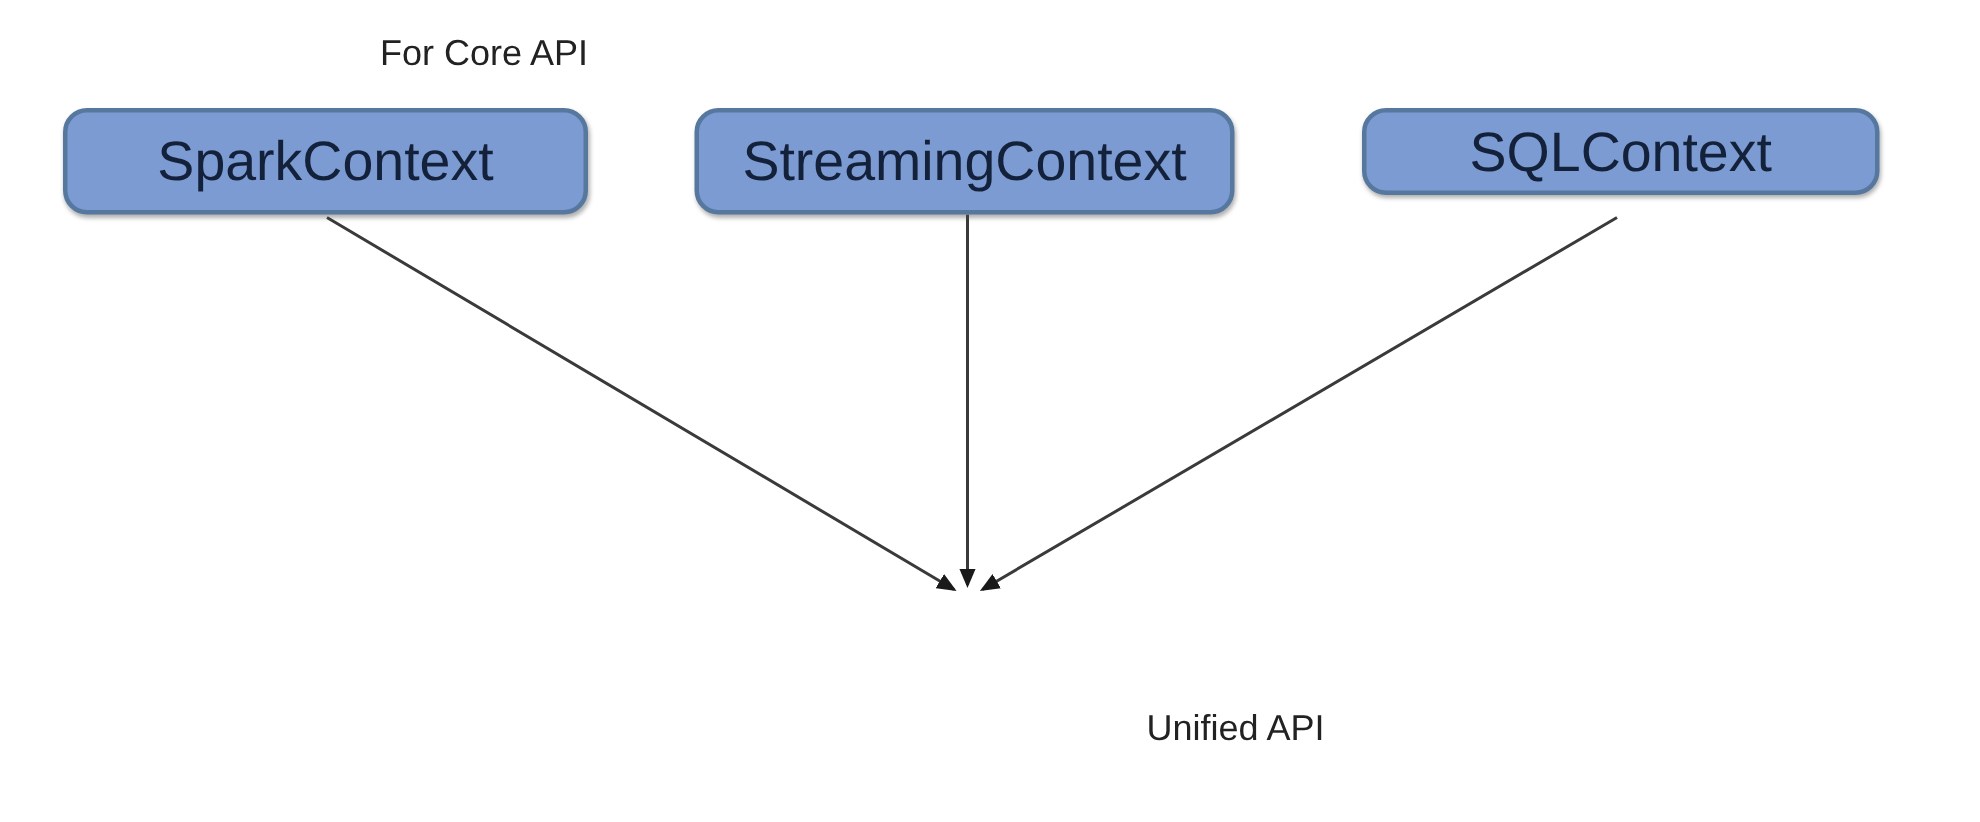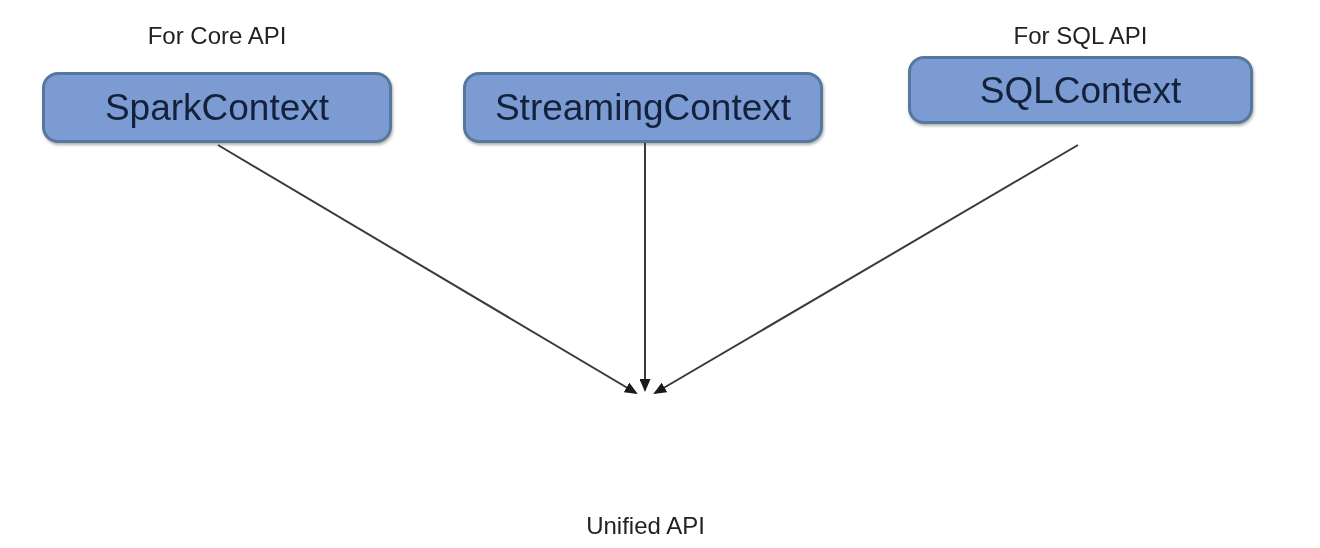--- a/index.html
+++ b/index.html
@@ -43,57 +43,56 @@
     box-shadow: 1px 2px 3px rgba(80, 80, 80, 0.45);
     color: var(--node-text);
   }
   .node-label {
     color: var(--node-text);
     white-space: nowrap;
     line-height: 1;
   }
   .node-sparkcontext     { left: 42px;  top: 72px;  width: 350px; height: 71px; }
   .node-streamingcontext { left: 463px; top: 72px;  width: 360px; height: 71px; }
-  .node-sqlcontext       { left: 908px; top: 56px;  width: 345px; height: 68px; }
+  .node-sqlcontext       { left: 908px; top: 72px;  width: 345px; height: 58px; }
   .node-sparksession     { left: 408px; top: 404px; width: 475px; height: 74px; }
   .node-sparkcontext .node-label,
   .node-streamingcontext .node-label,
   .node-sqlcontext .node-label { font-size: 37px; }
   .node-sparksession .node-label { font-size: 48px; }
   .annotation {
     position: absolute;
-    text-align: center;
+    text-align: right;
     font-size: 24px;
     color: var(--annotation-text);
     white-space: nowrap;
     line-height: 1.2;
   }
   .ann-core      { left: 42px;  top: 22px;  width: 350px; }
   .ann-streaming { left: 463px; top: 22px;  width: 360px; }
   .ann-sql       { left: 908px; top: 22px;  width: 345px; }
-  .ann-unified   { left: 408px; top: 512px; width: 475px; }
+  .ann-unified   { left: 408px; top: 472px; width: 475px; }
 </style>
 </head>
 <body>
 
 <div class="canvas">
 
   <svg class="edges" viewBox="0 0 1320 548" xmlns="http://www.w3.org/2000/svg">
     <defs>
       <marker id="arrowhead" markerWidth="13" markerHeight="11" refX="11" refY="5.5" orient="auto" markerUnits="userSpaceOnUse">
         <path d="M0,0 L13,5.5 L0,11 Z" fill="#1A1A1A"></path>
       </marker>
     </defs>
     <line x1="218" y1="145" x2="636" y2="393" marker-end="url(#arrowhead)"></line>
     <line x1="645" y1="143" x2="645" y2="390" marker-end="url(#arrowhead)"></line>
     <line x1="1078" y1="145" x2="655" y2="393" marker-end="url(#arrowhead)"></line>
   </svg>
 
   <div class="annotation ann-core">For Core API</div>
-  <div class="annotation ann-sql">For SQL API</div>
 
   <div class="node node-streamingcontext">
     <span class="node-label">StreamingContext</span>
   </div>
 
   <div class="node node-sparkcontext">
     <span class="node-label">SparkContext</span>
   </div>
 
   <div class="node node-sqlcontext">

